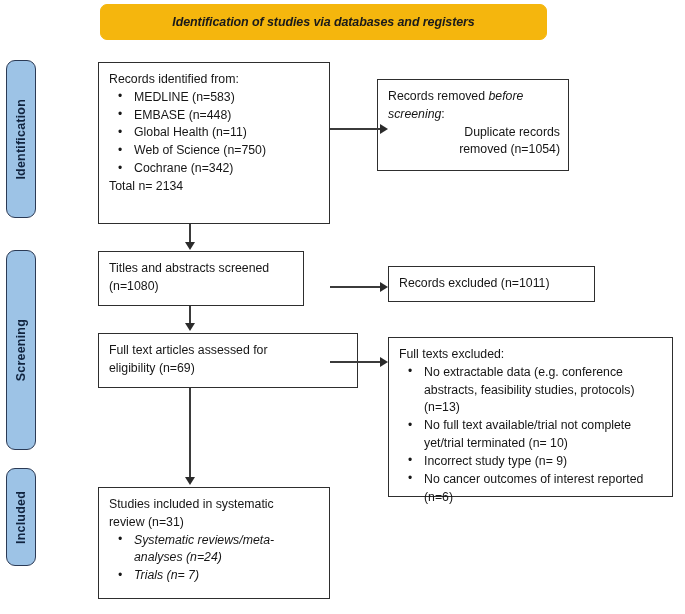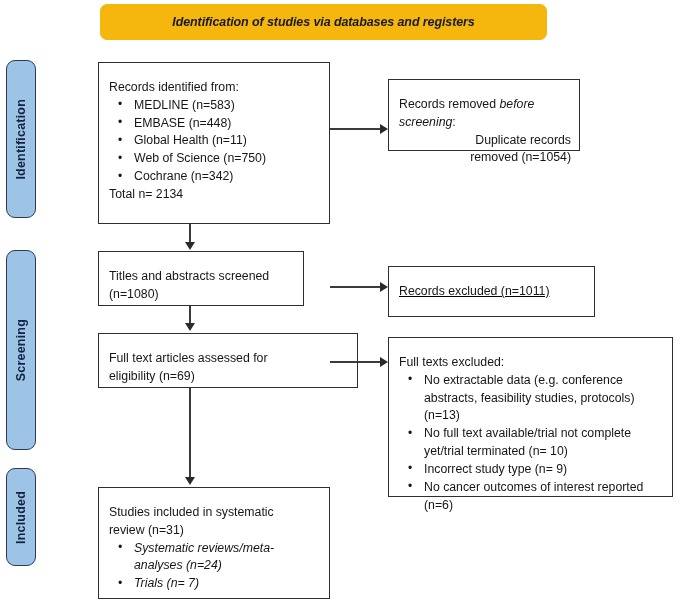--- a/index.html
+++ b/index.html
@@ -64,21 +64,21 @@
   #stage-identification { left: 6px;  top: 60px;  width: 30px; height: 158px; }
   #stage-screening      { left: 6px;  top: 250px; width: 30px; height: 200px; }
   #stage-included       { left: 6px;  top: 468px; width: 30px; height: 98px;  }
 
   
   .box {
     position: absolute;
     background: #ffffff;
     border: 1.4px solid #2e2e2e;
     box-sizing: border-box;
-    padding: 16px 8px 6px 10px;
+    padding: 8px 8px 6px 10px;
   }
   .box-text {
     font-size: 12.3px;
     line-height: 1.45;
     color: #161616;
     white-space: pre-wrap;
   }
 
   ul.bullets {
     list-style: none;
@@ -105,23 +105,23 @@
   .indent-line {
     padding-left: 25px;
     font-size: 12.3px;
     line-height: 1.45;
     color: #161616;
     text-align: right;
   }
 
   
   #box-records-identified { left: 98px;  top: 62px;  width: 232px; height: 162px; }
-  #box-records-removed    { left: 388px; top: 79px;  width: 192px; height: 72px; }
+  #box-records-removed    { left: 377px; top: 79px;  width: 192px; height: 92px; }
   #box-titles-screened    { left: 98px;  top: 251px; width: 206px; height: 55px;  }
-  #box-records-excluded   { left: 388px; top: 266px; width: 207px; height: 51px; text-decoration: underline;  }
+  #box-records-excluded   { left: 388px; top: 266px; width: 207px; height: 36px;  }
   #box-fulltext-assessed  { left: 98px;  top: 333px; width: 260px; height: 55px;  }
   #box-fulltext-excluded  { left: 388px; top: 337px; width: 285px; height: 160px; }
   #box-studies-included   { left: 98px;  top: 487px; width: 232px; height: 112px; }
 
   
   .conn {
     position: absolute;
     background: #3b3b3b;
   }
   .h-line { height: 1.6px; }

